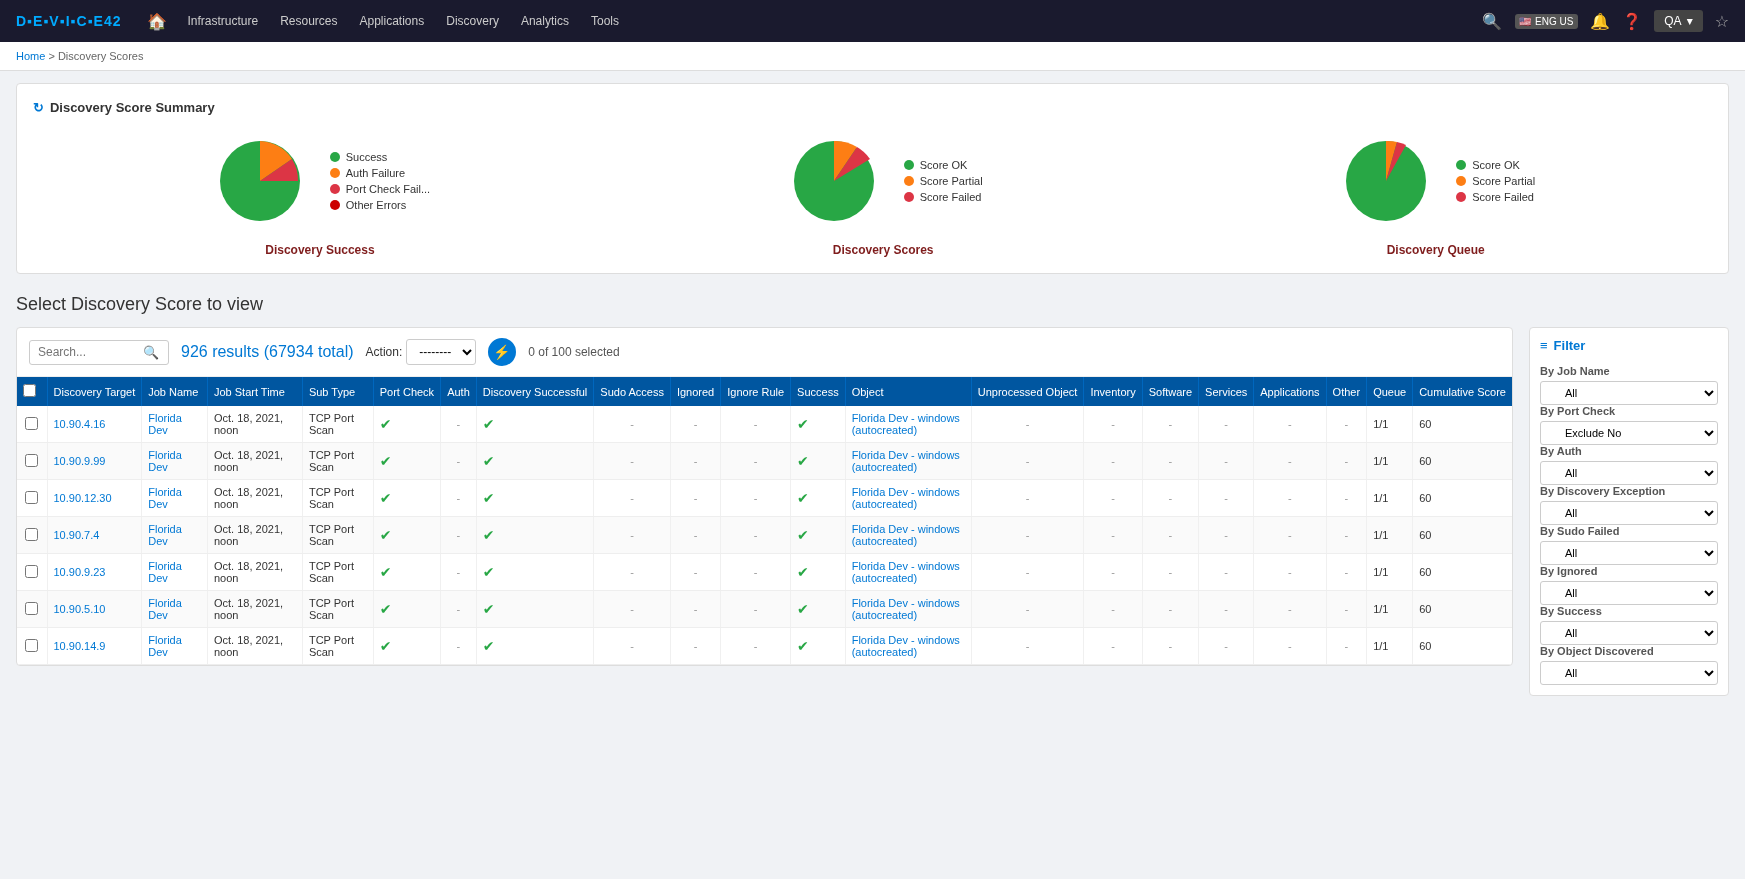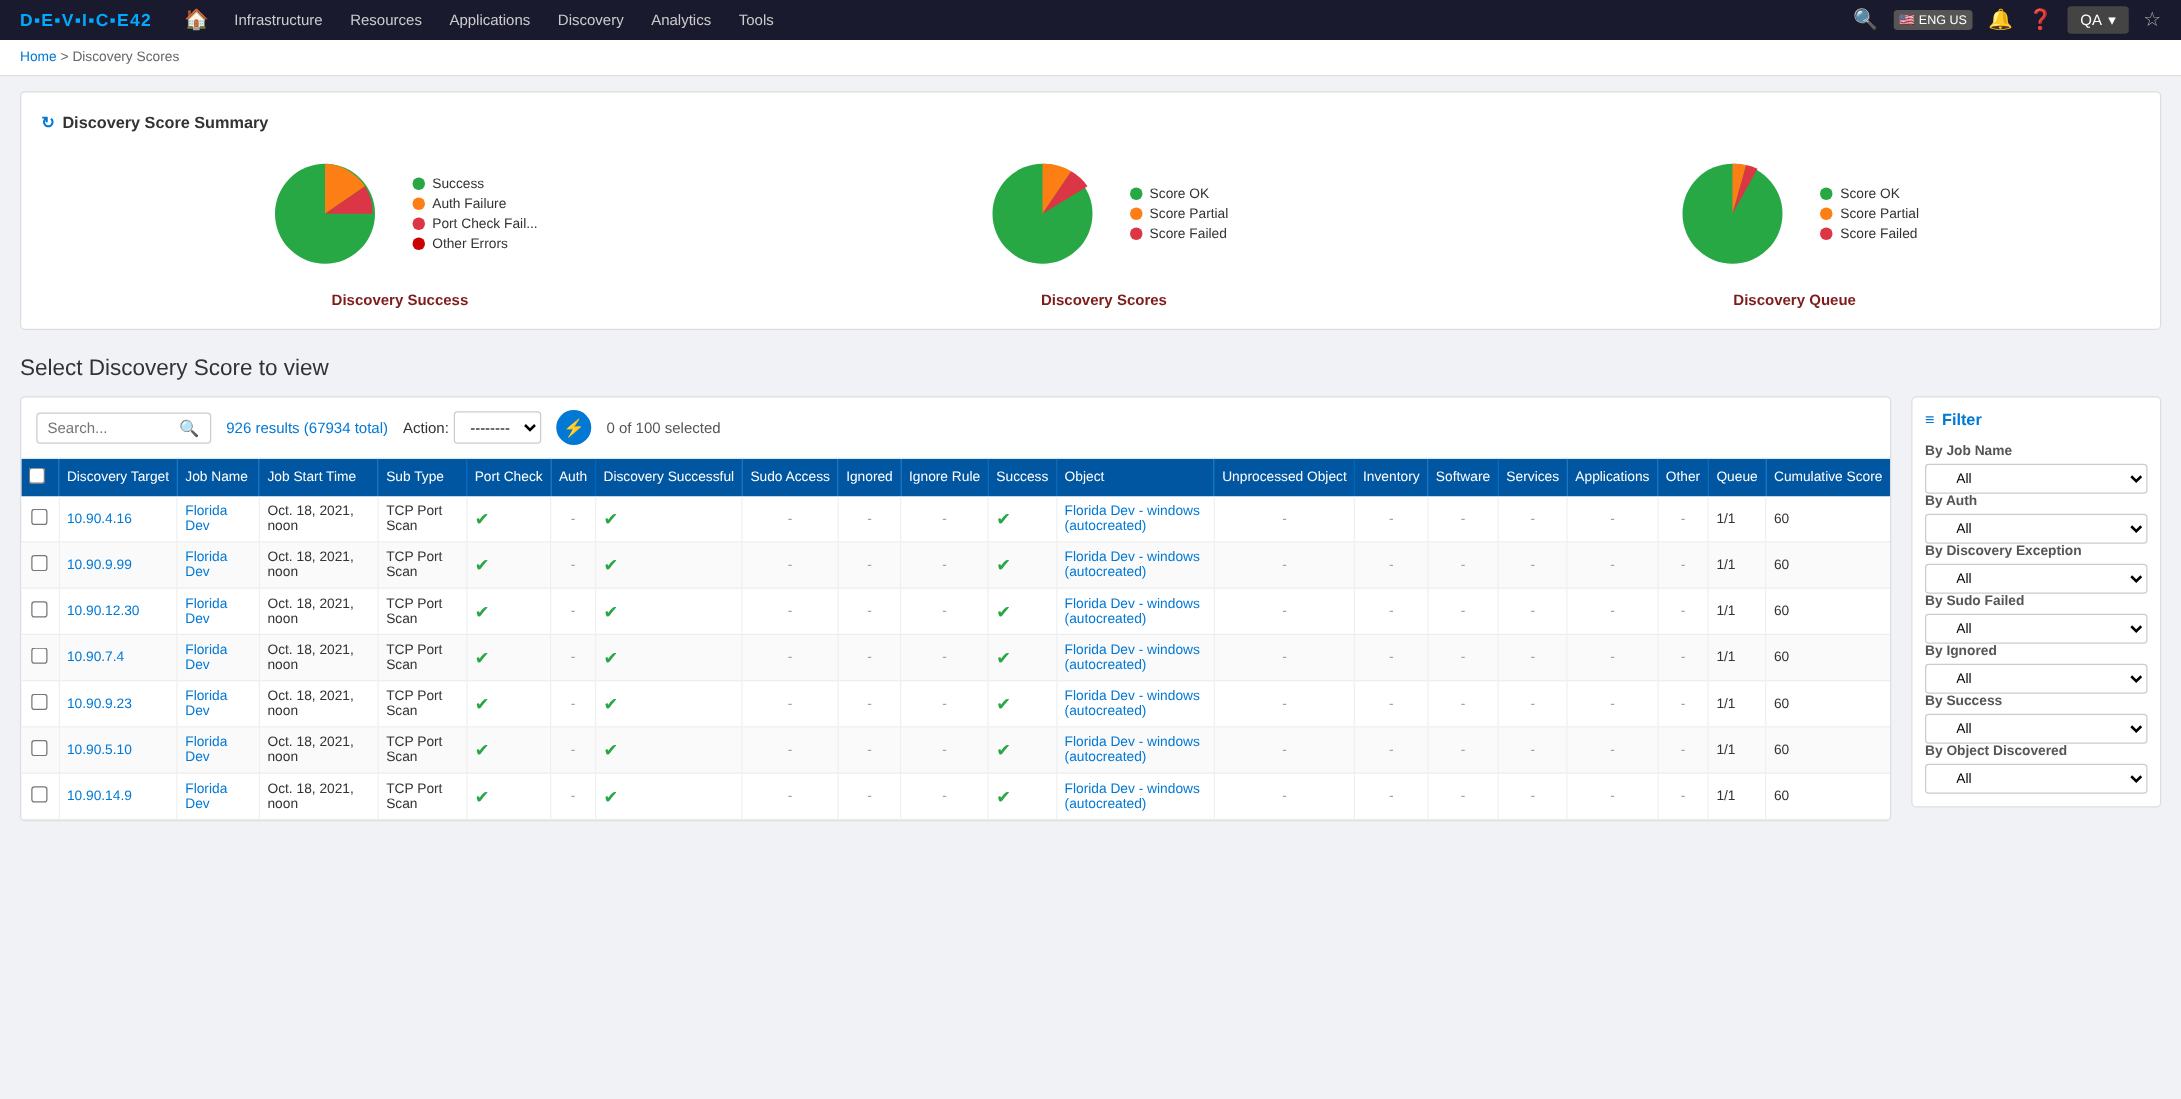--- a/index.html
+++ b/index.html
@@ -4,21 +4,21 @@
   <style>
     * { box-sizing: border-box; margin: 0; padding: 0; }
     body { font-family: Arial, sans-serif; font-size: 12px; background: #f0f2f5; color: #333; }
 
     
     .topnav {
       background: #1a1a2e;
       display: flex;
       align-items: center;
       padding: 0 16px;
-      height: 32px;
+      height: 42px;
       gap: 18px;
     }
     .topnav-logo {
       color: #fff;
       font-weight: bold;
       font-size: 14px;
       letter-spacing: 1px;
       margin-right: 8px;
     }
     .topnav-logo span { color: #00aaff; }
@@ -162,21 +162,21 @@
       width: 140px;
     }
     .search-box input {
       border: none;
       outline: none;
       font-size: 12px;
       width: 100%;
       background: transparent;
     }
     .search-icon { color: #888; font-size: 13px; }
-    .results-count { color: #555; font-size: 12px; }
+    .results-count { color: #555; font-size: 16px; }
     .results-count span { color: #0078d4; }
     .action-select {
       display: flex;
       align-items: center;
       gap: 4px;
       font-size: 12px;
     }
     .action-select select {
       border: 1px solid #ccc;
       border-radius: 3px;
@@ -612,20 +612,21 @@
     </div>
   </div>
 
   <div class="filter-sidebar">
     <div style="display:flex; align-items:center; gap:6px; margin-bottom:12px; color:#0078d4; font-weight:bold; font-size:13px;">
       <span>≡</span>
       <span>Filter</span>
     </div>
     <div id="filter-groups-container">
         <div class="filter-group"><div class="filter-label">By Job Name</div><select class="filter-select"><option value="All">All</option></select></div>
+        <div class="filter-group"><div class="filter-label">By Port Check</div><select class="filter-select"><option value="Exclude No">Exclude No</option><option value="All">All</option><option value="Yes">Yes</option><option value="No">No</option></select></div>
         <div class="filter-group"><div class="filter-label">By Auth</div><select class="filter-select"><option value="All">All</option></select></div>
         <div class="filter-group"><div class="filter-label">By Discovery Exception</div><select class="filter-select"><option value="All">All</option></select></div>
         <div class="filter-group"><div class="filter-label">By Sudo Failed</div><select class="filter-select"><option value="All">All</option></select></div>
         <div class="filter-group"><div class="filter-label">By Ignored</div><select class="filter-select"><option value="All">All</option></select></div>
         <div class="filter-group"><div class="filter-label">By Success</div><select class="filter-select"><option value="All">All</option></select></div>
         <div class="filter-group"><div class="filter-label">By Object Discovered</div><select class="filter-select"><option value="All">All</option></select></div>
       </div>
   </div>
 </div>
 

